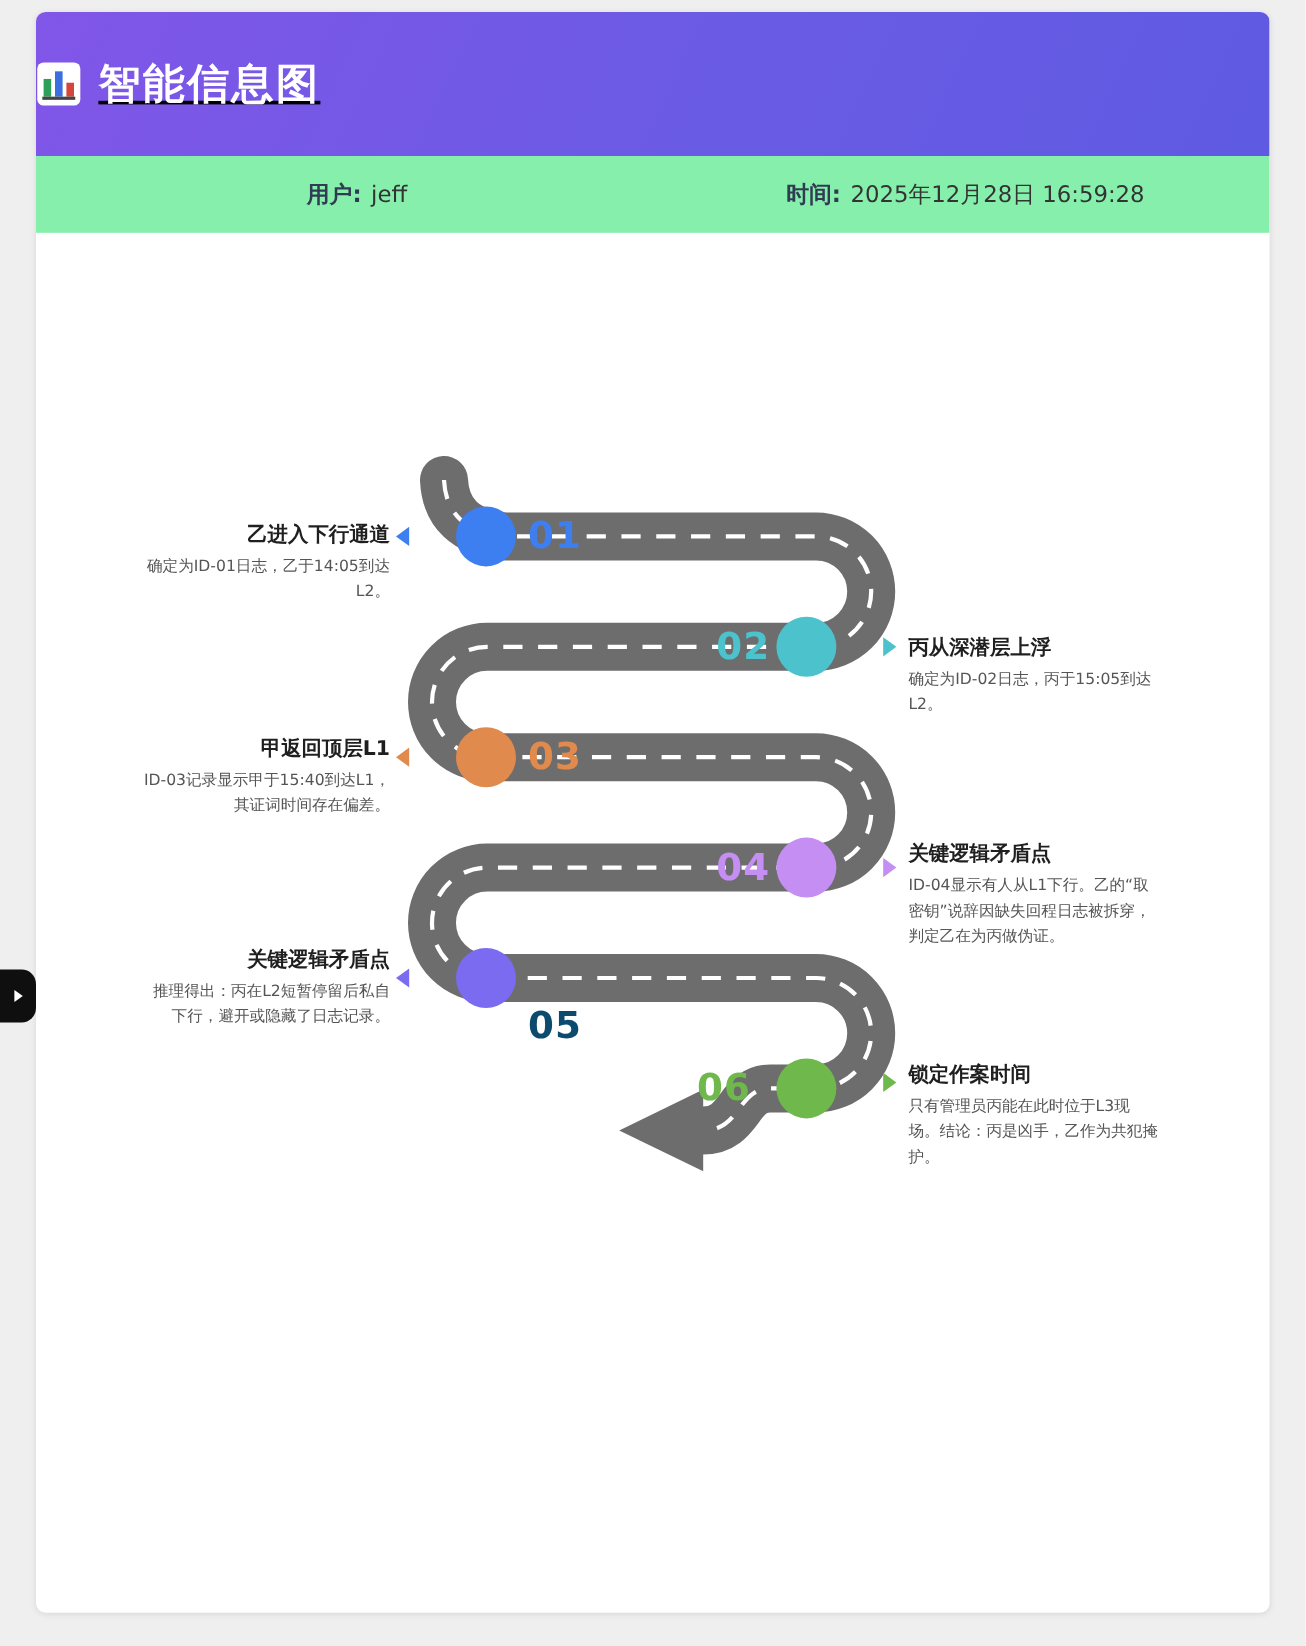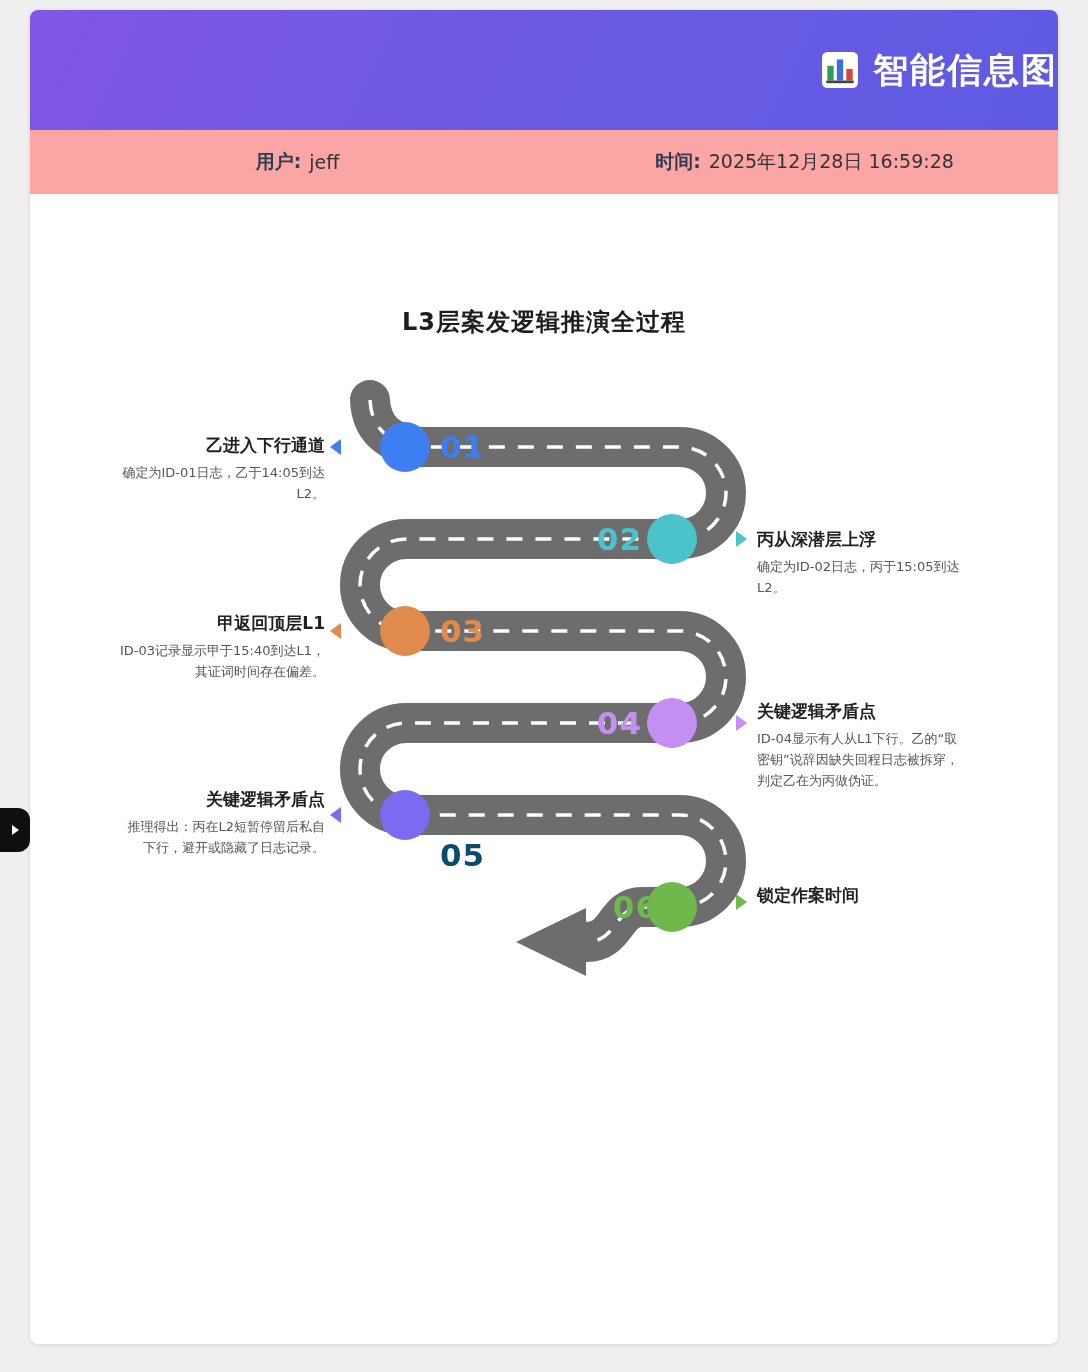--- a/index.html
+++ b/index.html
@@ -10,24 +10,24 @@
     position:relative;
   }
   .card {
     width:1028px; margin:10px auto 28px;
     background:#ffffff; border-radius:8px; overflow:hidden;
     min-height:1334px; box-shadow:0 1px 5px rgba(0,0,0,.10);
   }
   .header {
     height:120px;
     background:linear-gradient(115deg,#8156e8 0%,#6a5be4 55%,#5f5ae2 100%);
-    display:flex; align-items:center; justify-content:flex-end; gap:14px;
+    display:flex; align-items:center; justify-content:flex-start; gap:14px;text-decoration:underline;
   }
   .header h1 { color:#fff; font-size:35px; font-weight:700; letter-spacing:2px; }
-  .meta { height:64px; background:#fca5a5; display:flex; align-items:center;padding-left:14px; }
+  .meta { height:64px; background:#86efac; display:flex; align-items:center;padding-left:14px; }
   .meta .cell { flex:1; display:flex; justify-content:center; align-items:center; gap:8px; font-size:19px; color:#333; }
   .meta .lab { font-weight:700; color:#2f3c52; }
 
   .canvas { position:relative; width:1028px; height:900px; padding-top:112px; }
   .ititle { text-align:center; font-size:24px; font-weight:700; color:#1d1d1f; letter-spacing:1px; }
   .isub   { text-align:center; font-size:14px; color:#6b6b6b; margin-top:15px; }
 
   .road { position:absolute; left:0; top:0; }
 
   .dot { position:absolute; width:50px; height:50px; border-radius:50%; background:#ccc; }
@@ -72,21 +72,20 @@
       <span class="lab">用户:</span>
       <span>jeff</span>
     </div>
     <div class="cell">
       <span class="lab">时间:</span>
       <span>2025年12月28日 16:59:28</span>
     </div>
   </div>
 
   <div class="canvas">
-    <div class="ititle">L3层案发逻辑推演全过程</div>
 
     <svg class="road" width="1028" height="840" viewBox="0 0 1028 840">
       <path d="M 340 206 Q 342 248 390 253 H 650 a 46 46 0 0 1 0 92 H 376 a 46 46 0 0 0 0 92 H 650 a 46 46 0 0 1 0 92 H 376 a 46 46 0 0 0 0 92 H 650 a 46 46 0 0 1 0 92 H 612 C 584 713 588 748 556 748 L 552 748" fill="none" stroke="#6d6d6d" stroke-width="40" stroke-linecap="round"></path>
       <path d="M 340 206 Q 342 248 390 253 H 650 a 46 46 0 0 1 0 92 H 376 a 46 46 0 0 0 0 92 H 650 a 46 46 0 0 1 0 92 H 376 a 46 46 0 0 0 0 92 H 650 a 46 46 0 0 1 0 92 H 612 C 584 713 588 748 556 748 L 552 748" fill="none" stroke="#ffffff" stroke-width="3.5" stroke-dasharray="16 13"></path>
       <polygon points="556,714 556,782 486,748" fill="#6d6d6d"></polygon>
     </svg>
 
     <div class="dot" style="left: 350px; top: 228px; background: rgb(61, 126, 240);"></div>
     <div class="num" style="left: 410px; top: 228px; color: rgb(61, 126, 240);">01</div>
     <div class="tri tri-left" style="left: 300px; top: 245px; border-right-color: rgb(61, 126, 240);"></div>
@@ -121,24 +120,25 @@
 
     <div class="dot" style="left: 350px; top: 596px; background: rgb(122, 107, 240);"></div>
     <div class="num" style="left: 410px; top: 596px; color: #0c4a6e; margin-top: 40px;">05</div>
     <div class="tri tri-left" style="left: 300px; top: 613px; border-right-color: rgb(122, 107, 240);"></div>
     <div class="stext left" style="top:578px">
       <div class="stitle">关键逻辑矛盾点</div>
       <div class="sdesc">推理得出：丙在L2短暂停留后私自下行，避开或隐藏了日志记录。</div>
     </div>
 
     <div class="dot" style="left: 617px; top: 688px; background: rgb(111, 184, 76);"></div>
-    <div class="num rt" style="right: 400px; top: 688px; color: rgb(111, 184, 76);">06</div>
+    <div class="num rt" style="right: 432px; top: 688px; color: rgb(111, 184, 76);">06</div>
     <div class="tri tri-right" style="left: 706px; top: 700px; border-left-color: rgb(111, 184, 76);"></div>
     <div class="stext right" style="top:674px">
       <div class="stitle">锁定作案时间</div>
+      <div class="sdesc">只有管理员丙能在此时位于L3现场。结论：丙是凶手，乙作为共犯掩护。</div>
     </div>
 
   </div>
 </div>
 
 <div class="drawer">
   <div class="mini"></div>
 </div>
 
 </body></html>

